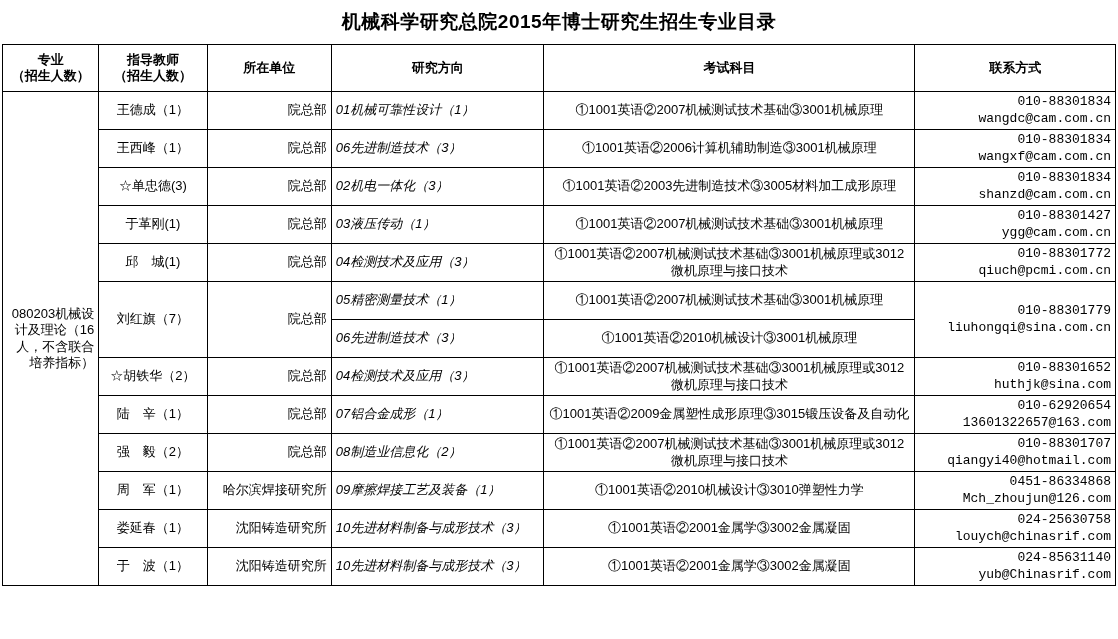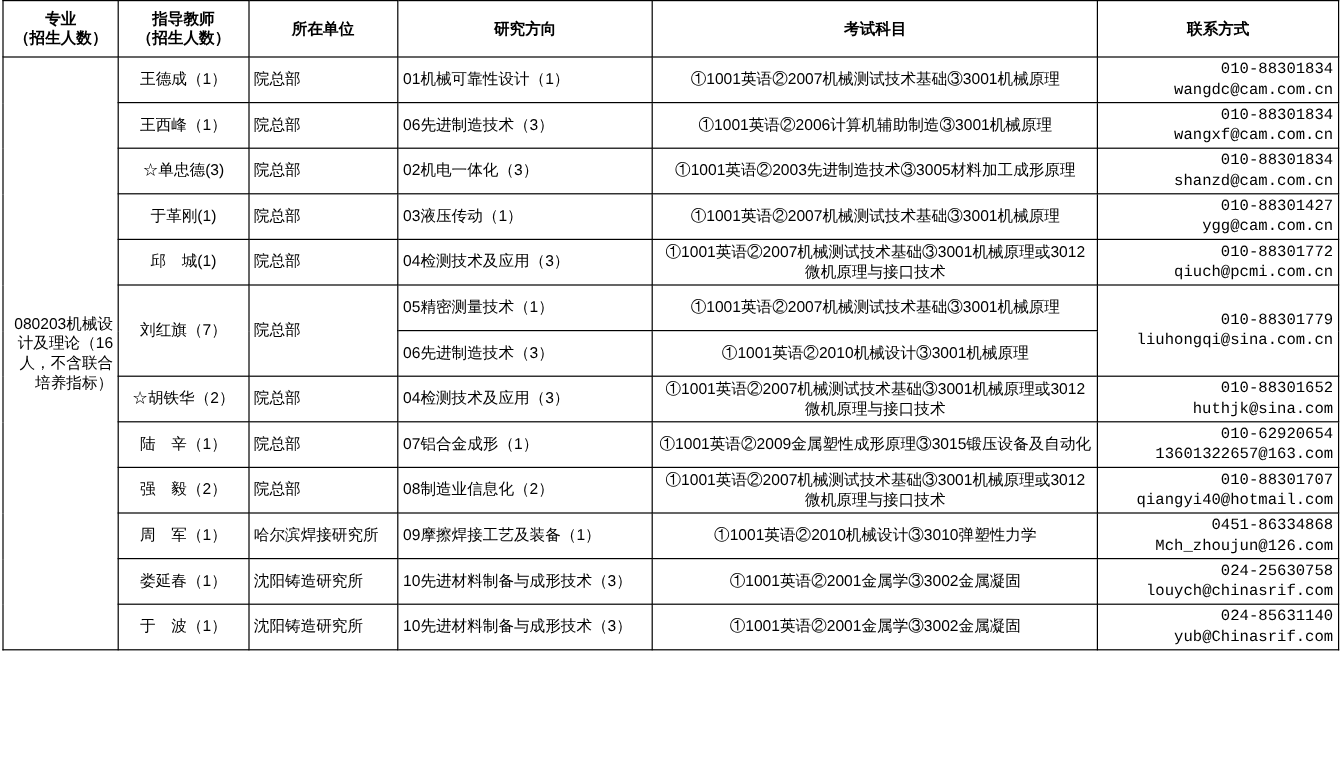--- a/index.html
+++ b/index.html
@@ -61,28 +61,29 @@
     font-size: 13px;
     line-height: 1.6;
     padding: 4px 6px;
   }
   td.teacher {
     text-align: center;
     font-size: 13.5px;
     white-space: nowrap;
   }
   td.unit {
-    text-align: left;
+    text-align: right;
     font-size: 13.5px;
     white-space: nowrap;
   }
   td.direction {
     text-align: left;
     font-size: 13px;
     padding-left: 6px;
+    font-style: italic;
   }
   td.exam {
     text-align: center;
     font-size: 13px;
     padding-left: 5px;
   }
   td.contact {
     text-align: right;
     font-size: 12px;
     font-family: "Liberation Mono", monospace;
@@ -92,20 +93,21 @@
   }
   .contact-line { display: block; }
   .row-h { height: 38px; }
   .hdr-sub { display: block; }
 </style>
 </head>
 <body>
 
 <div class="page">
 
+  <div class="doc-title">机械科学研究总院2015年博士研究生招生专业目录</div>
 
   <table class="catalog">
     <colgroup>
       <col class="col-major">
       <col class="col-teacher">
       <col class="col-unit">
       <col class="col-dir">
       <col class="col-exam">
       <col class="col-contact">
     </colgroup>

